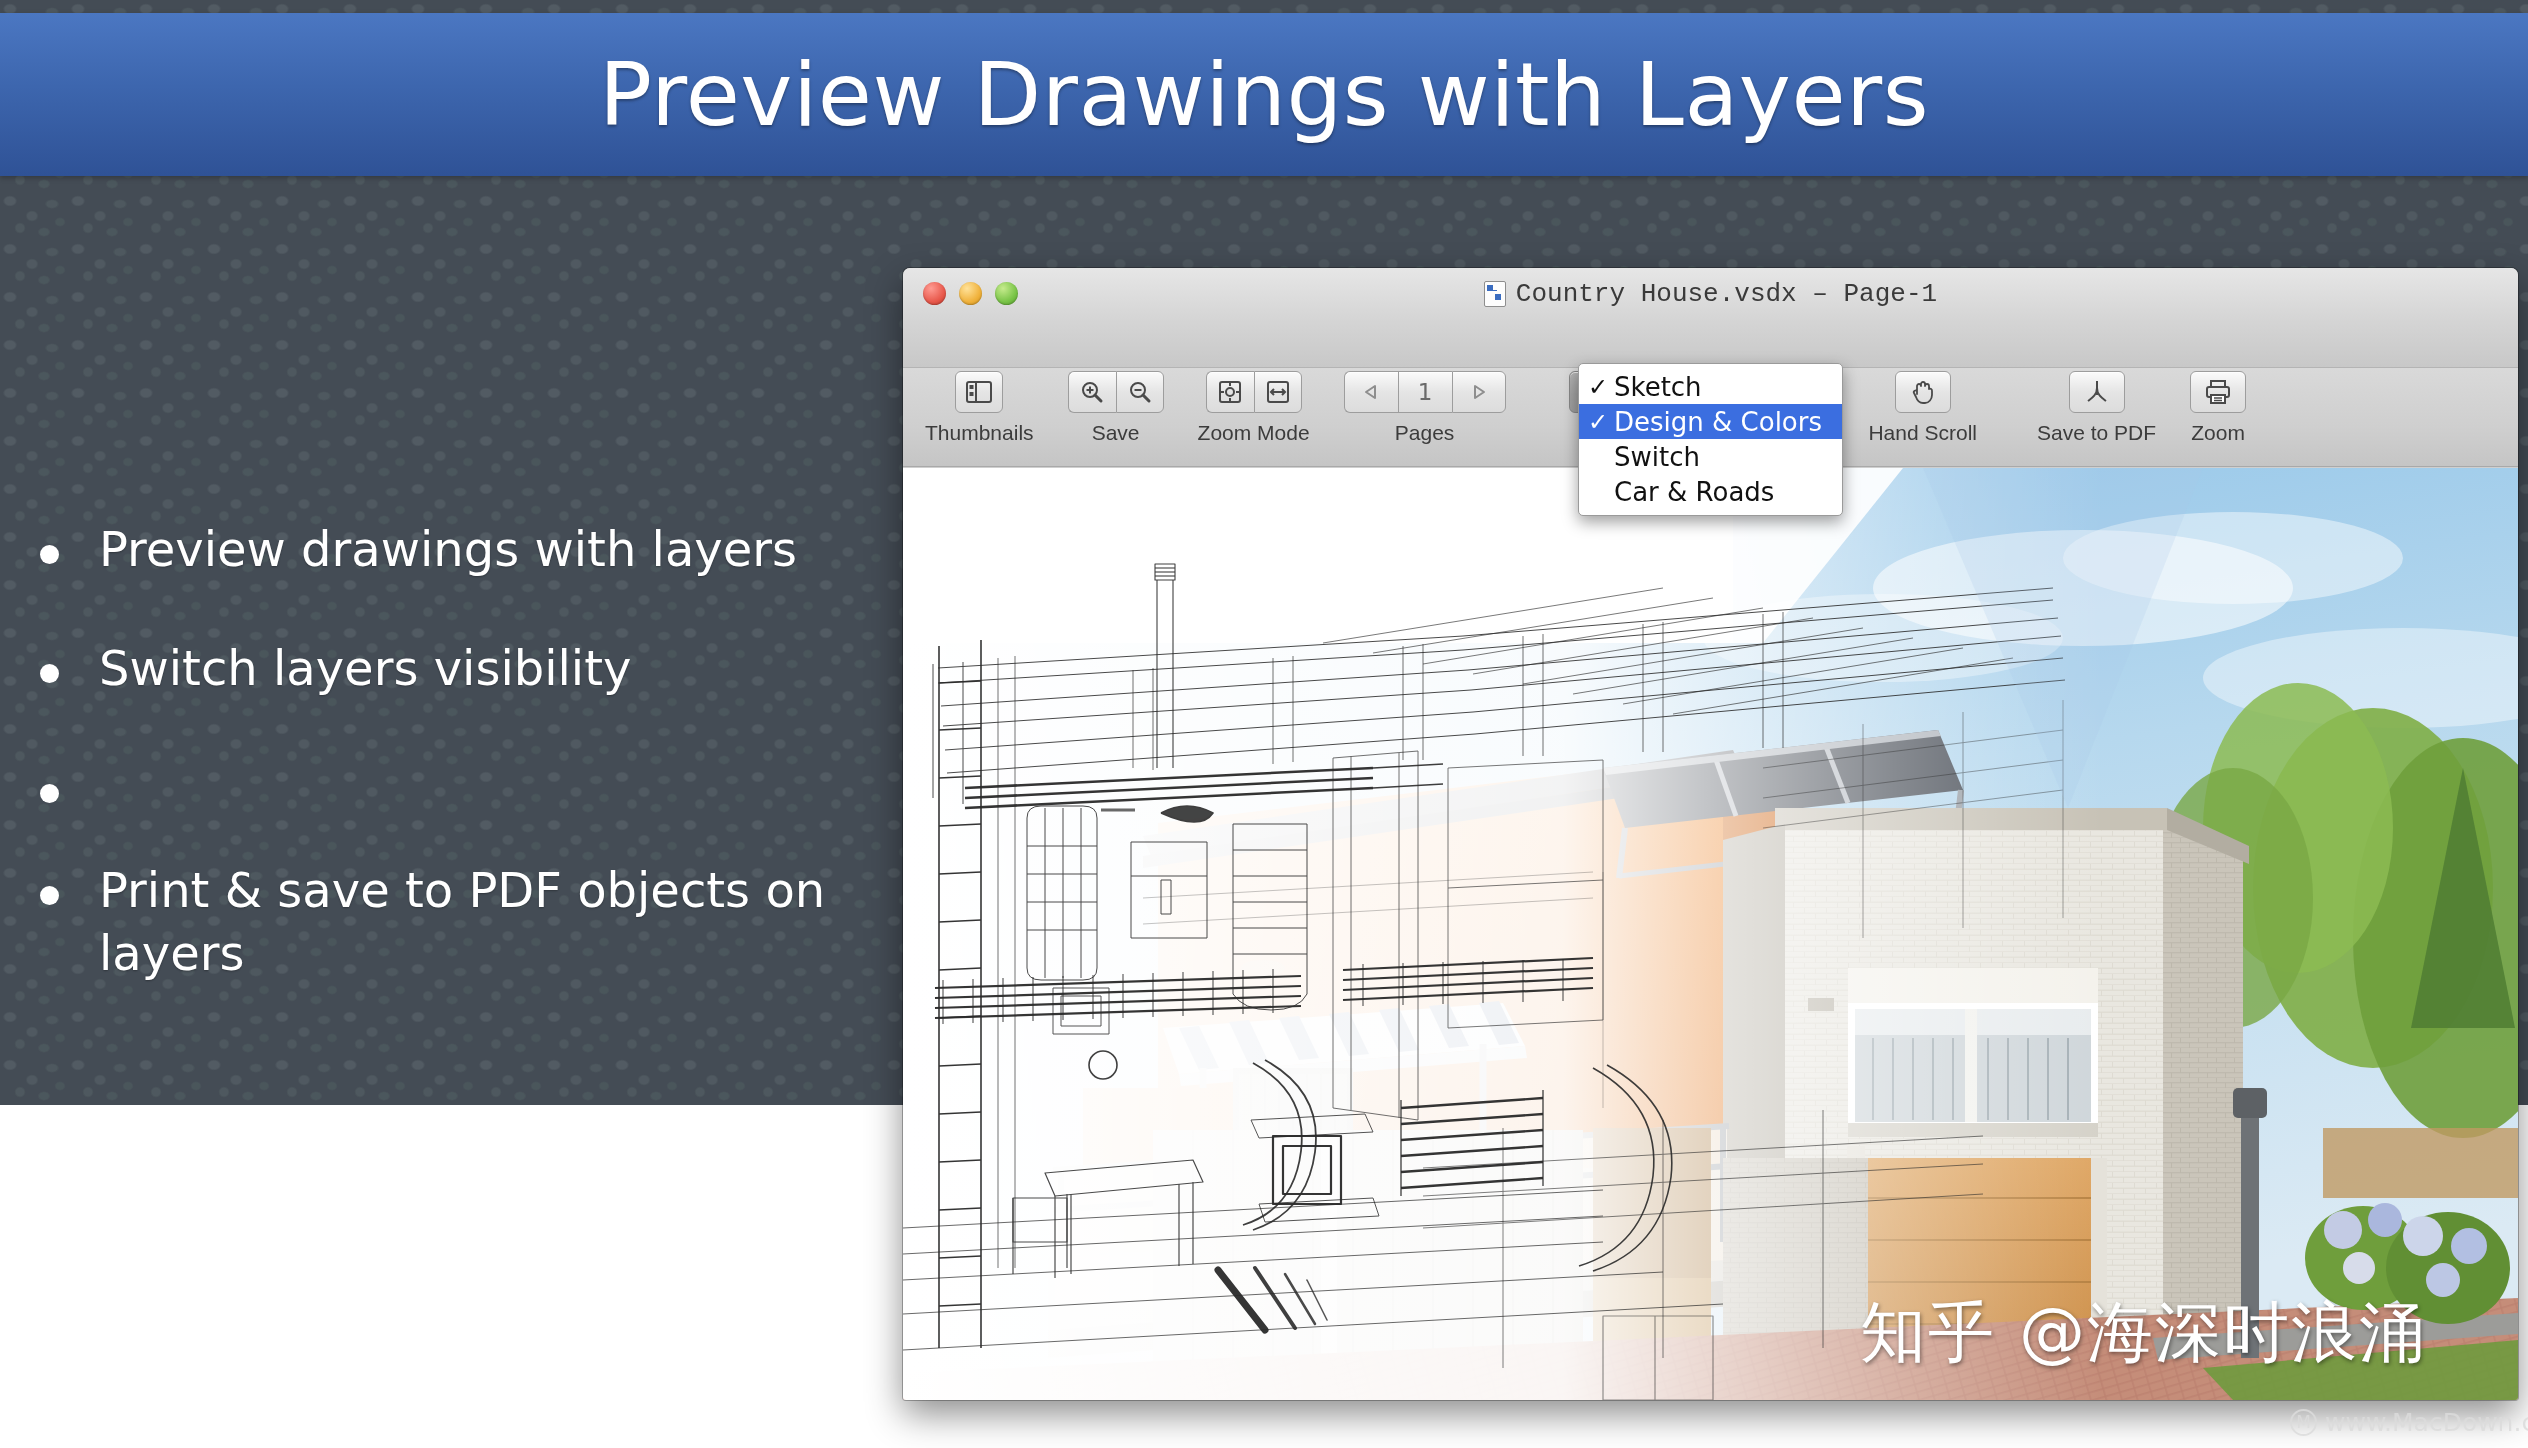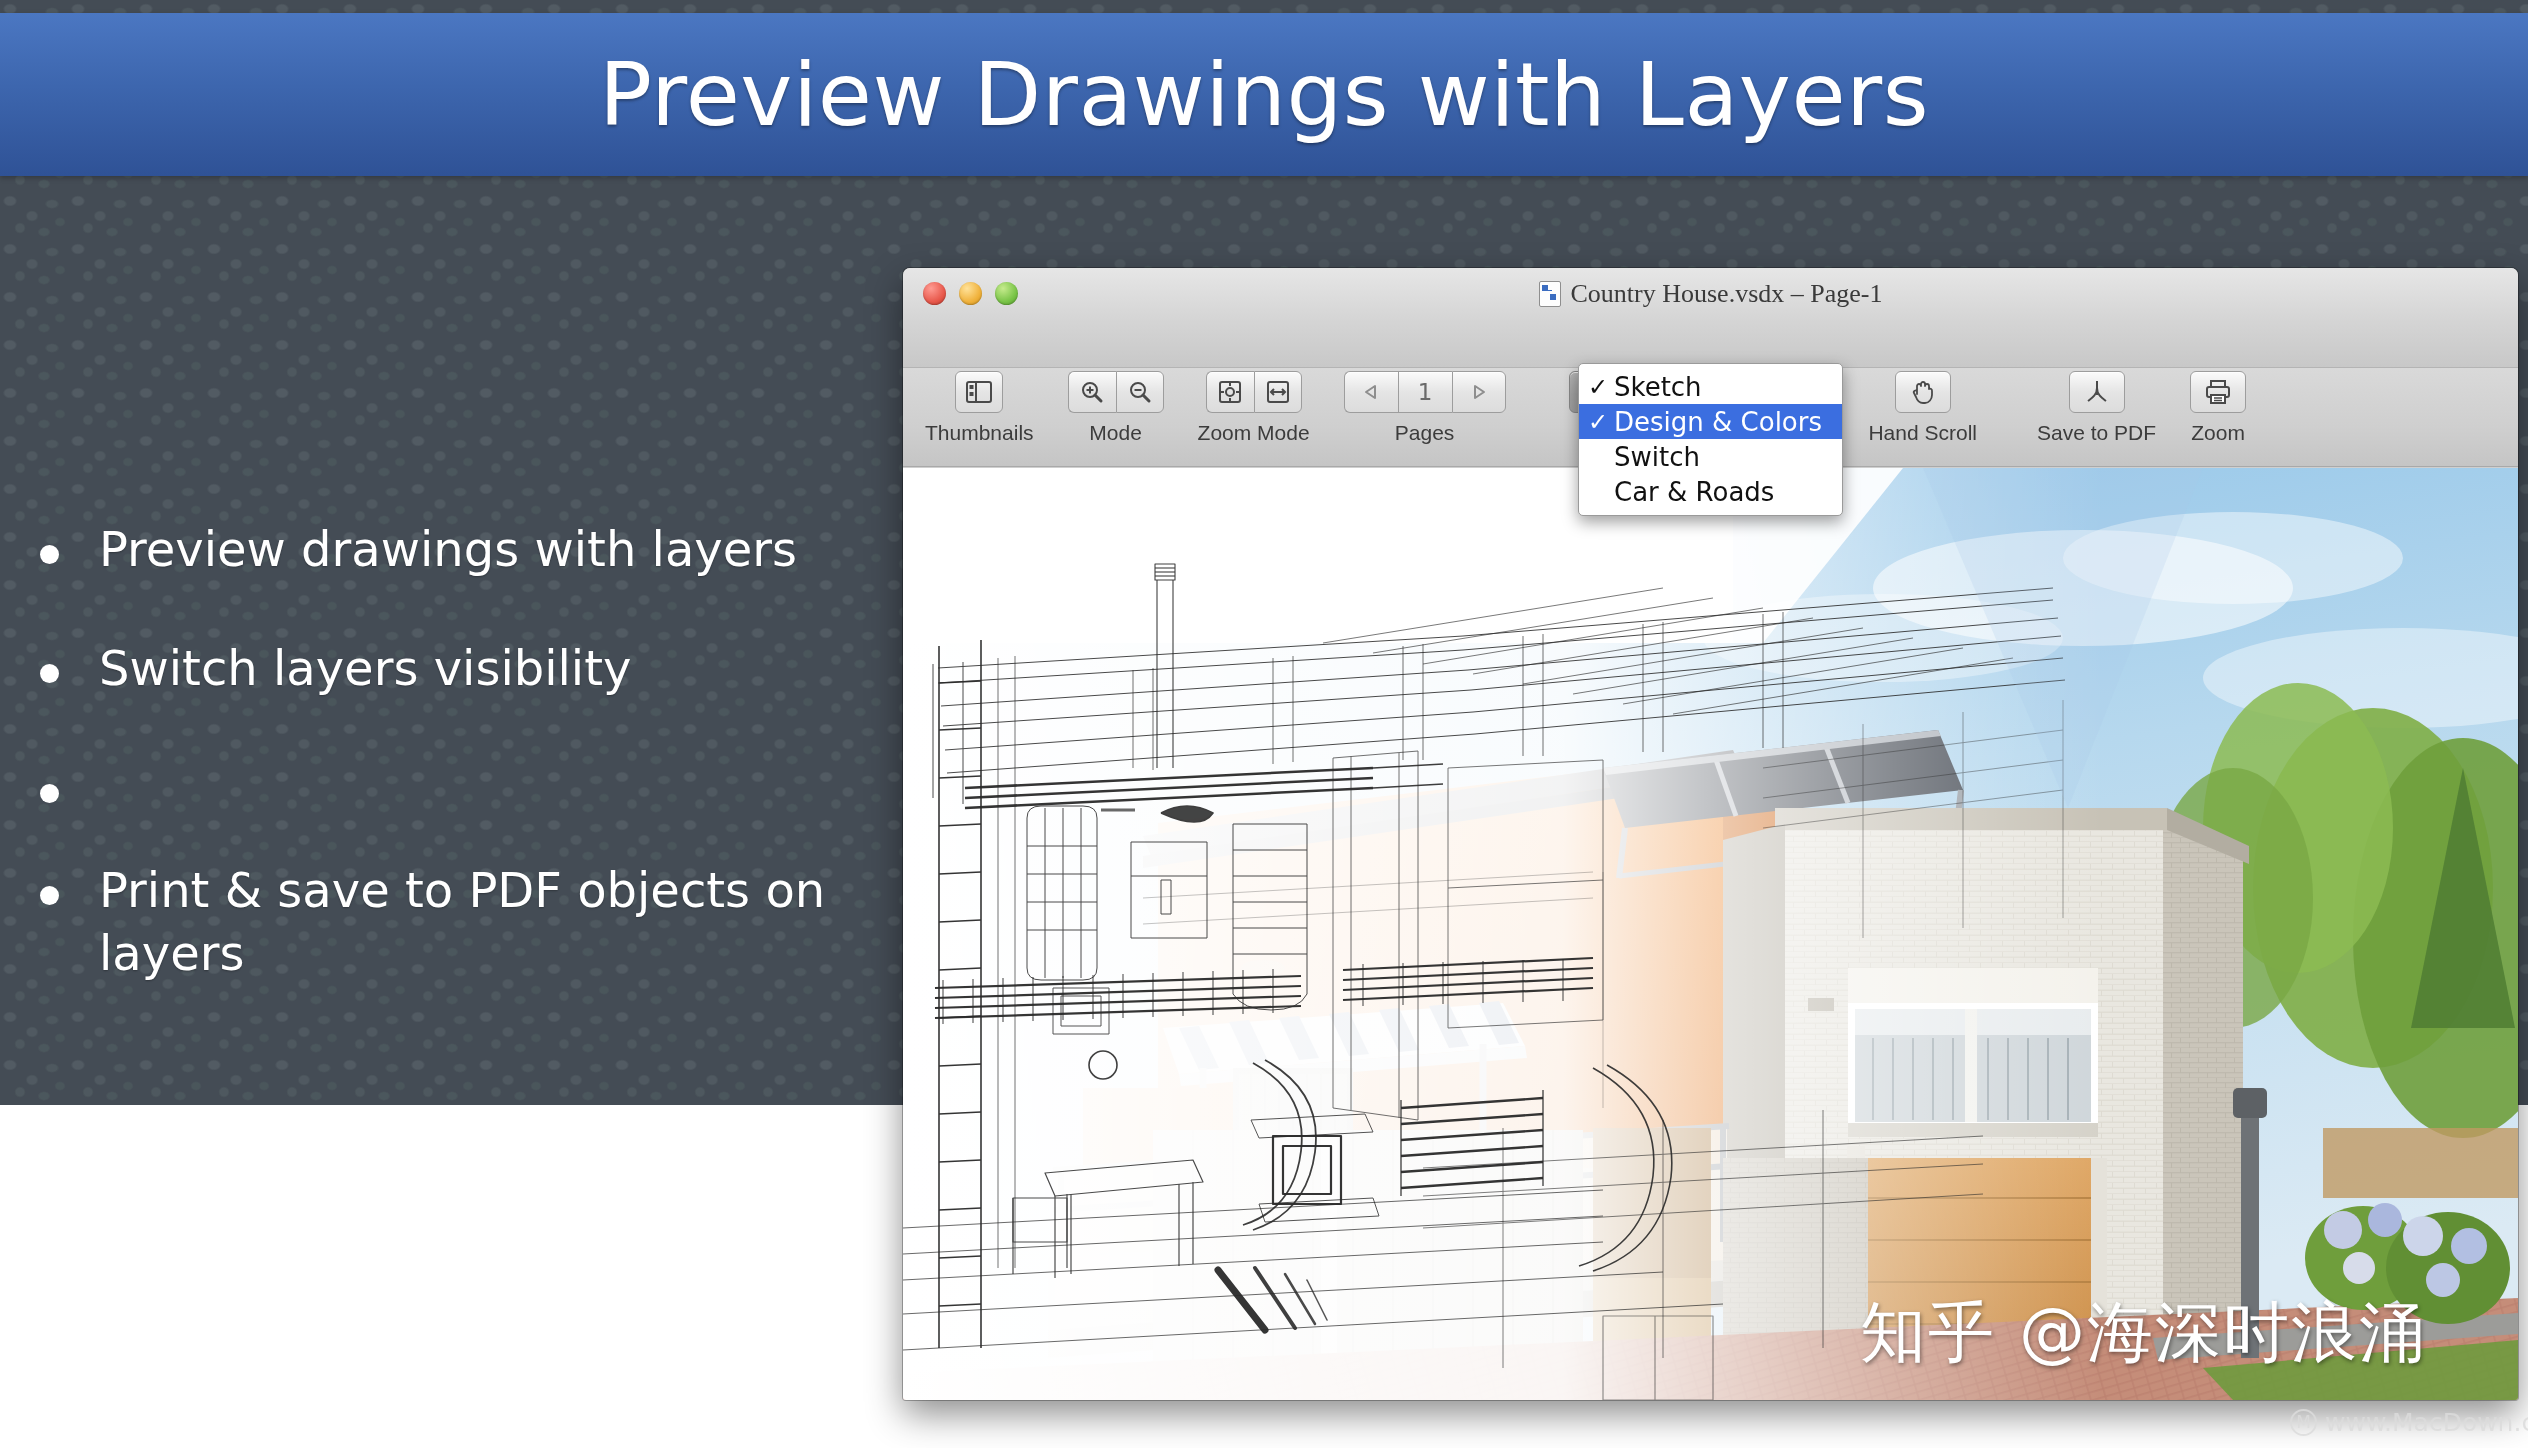--- a/index.html
+++ b/index.html
@@ -101,21 +101,21 @@
   #doc-icon { width: 22px; height: 26px; position: relative; }
   #doc-icon .page {
     position: absolute; inset: 0;
     background: #fdfdfd; border: 1px solid #8e8e8e; border-radius: 2px;
   }
   #doc-icon .sq1 { position: absolute; left: 3px; top: 4px; width: 6px; height: 6px; background: #3a6cc0; }
   #doc-icon .sq2 { position: absolute; left: 11px; top: 13px; width: 6px; height: 6px; background: #3a6cc0; }
   #doc-icon .ln  { position: absolute; left: 6px; top: 9px; width: 7px; height: 1px; background: #3a6cc0; }
   #window-title {
     font-size: 26px; color: #3a3a3a;
-    font-family: Liberation Serif, serif;
+    font-family: Liberation Mono, monospace;
     white-space: nowrap;
   }
 
   
   #toolbar {
     position: relative;
     height: 99px;
     background: linear-gradient(180deg, #d9d9d9 0%, #cfcfcf 60%, #c5c5c5 100%);
     border-bottom: 1px solid #a9a9a9;
     display: flex; align-items: flex-start;
@@ -289,21 +289,21 @@
           <div class="tb-btn right">
             <span>
               <svg width="24" height="24" viewBox="0 0 24 24">
                 <circle cx="10" cy="10" r="7" fill="none" stroke="#4a4a4a" stroke-width="2"></circle>
                 <line x1="15" y1="15" x2="21" y2="21" stroke="#4a4a4a" stroke-width="3" stroke-linecap="round"></line>
                 <line x1="6.5" y1="10" x2="13.5" y2="10" stroke="#4a4a4a" stroke-width="2"></line>
               </svg>
             </span>
           </div>
         </div>
-        <div class="tb-label">Mode</div>
+        <div class="tb-label">Save</div>
       </div>
 
       <div class="sp"></div>
 
       <div class="tb-group">
         <div class="tb-btns">
           <div class="tb-btn left">
             <span>
               <svg width="26" height="24" viewBox="0 0 26 24">
                 <rect x="3" y="2" width="20" height="20" rx="2" fill="none" stroke="#4a4a4a" stroke-width="2"></rect>

